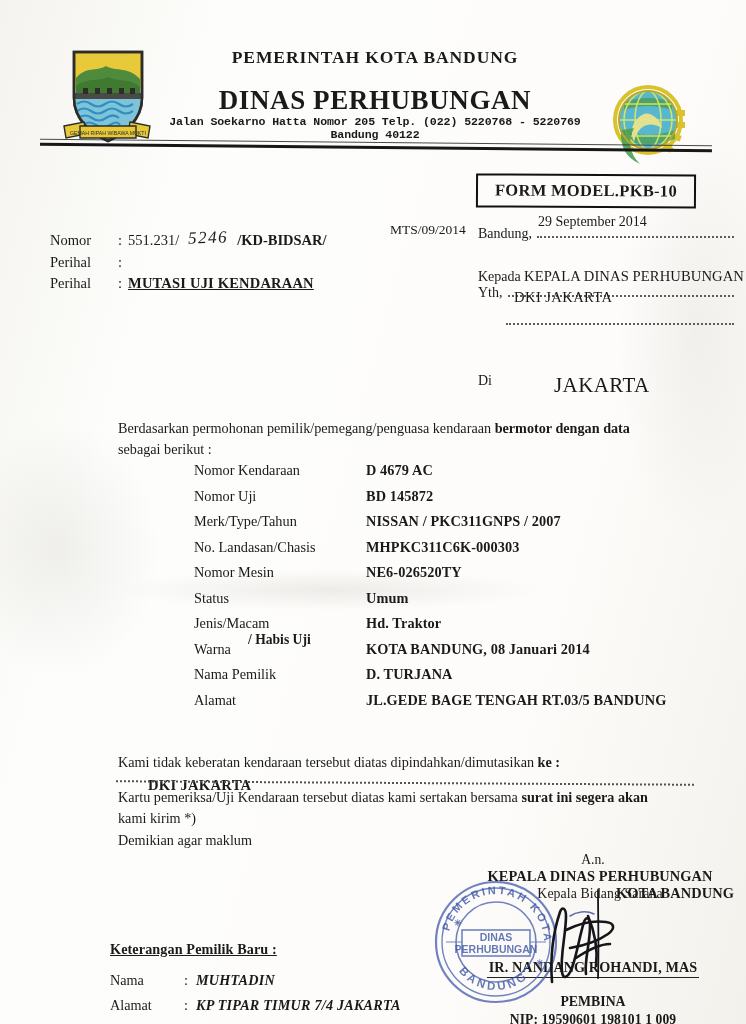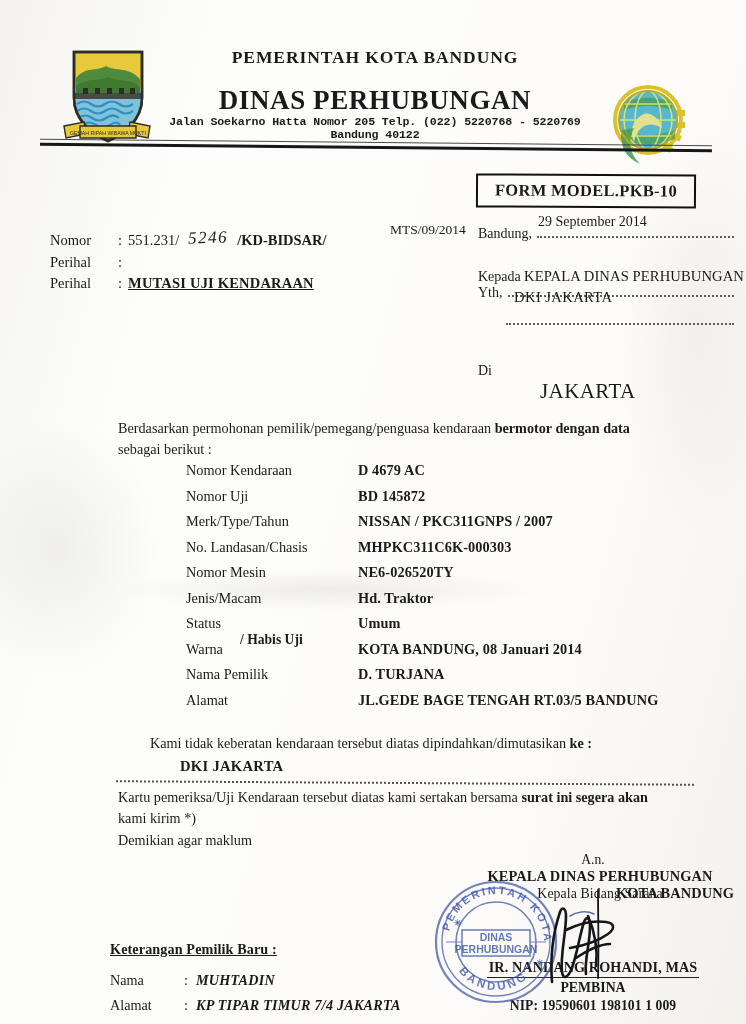--- a/index.html
+++ b/index.html
@@ -61,34 +61,34 @@
   }
   .row-flex{display:flex;align-items:flex-end;}
   .kepada{margin-top:27px;}
   .yth-row{display:flex;align-items:flex-end;position:relative;}
   .addr-target{
     position:absolute;left:46px;top:-17px;font-size:14.6px;white-space:nowrap;letter-spacing:.1px;
   }
   .addr-target2{
     position:absolute;left:36px;top:4px;font-size:14.6px;white-space:nowrap;letter-spacing:.4px;
   }
-  .di-row{margin-top:34px;display:flex;flex-direction:column;}
+  .di-row{margin-top:44px;display:flex;}
   .di-city{margin-left:62px;font-size:21px;letter-spacing:.4px;}
 
   
   .intro{position:absolute;left:118px;top:418px;width:566px;font-size:14.2px;line-height:1.5;}
   .intro b{font-weight:bold;}
 
   .datatable{position:absolute;left:186px;top:462px;width:520px;font-size:14.3px;}
   .drow{display:flex;align-items:baseline;height:25.5px;}
-  .dlabel{width:172px;flex:none;position:relative;}
+  .dlabel{width:172px;flex:none;position:relative;margin-left:8px;}
   .dlabel .sup{position:absolute;left:54px;top:-9px;font-weight:bold;font-size:13.6px;white-space:nowrap;}
   .dval{font-weight:bold;letter-spacing:.1px;}
 
-  .para1{position:absolute;left:118px;top:733px;width:576px;font-size:14.2px;line-height:1.5;margin-left:32px;}
+  .para1{position:absolute;left:118px;top:752px;width:576px;font-size:14.2px;line-height:1.5;}
   .para1 .ke{font-weight:bold;}
   .mut-dest{margin-left:30px;font-weight:bold;font-size:14.6px;letter-spacing:.3px;display:block;margin-top:2px;}
   .longdots{position:absolute;left:116px;top:782px;width:578px;border-bottom:2.4px dotted #53534f;transform:rotate(0.35deg);}
   .para2{position:absolute;left:118px;top:787px;width:576px;font-size:14.2px;line-height:1.5;}
   .para2 b{font-weight:bold;}
 
   
   .newowner{position:absolute;left:110px;top:898px;font-size:14.2px;margin-top:43px;}
   .no-title{font-weight:bold;text-decoration:underline;letter-spacing:.1px;}
   .no-row{display:flex;margin-top:3px;line-height:1.52;}
@@ -100,21 +100,21 @@
   .sig{position:absolute;left:452px;top:852px;width:282px;font-size:14px;text-align:center;}
   .sig-an{text-align:center;font-size:13.6px;}
   .sig-l1{font-weight:bold;font-size:14.4px;letter-spacing:.1px;margin-left:14px;}
   .sig-overlap{position:relative;height:18px;margin-left:14px;}
   .sig-l2{position:absolute;left:0;right:0;top:0;font-weight:bold;font-size:14.4px;letter-spacing:.1px;text-align:right;}
   .sig-l2b{position:absolute;left:0;right:0;top:1px;font-size:13.8px;letter-spacing:.1px;}
   .sig-name{
     font-weight:bold;font-size:14.2px;letter-spacing:.1px;
     border-bottom:1.3px solid #222;display:inline-block;padding:0 2px 1px 2px;margin-top:56px;
   }
-  .sig-rank{font-weight:bold;font-size:13.8px;margin-top:2px;}
+  .sig-rank{font-weight:bold;font-size:13.8px;margin-top:16px;}
   .sig-nip{font-weight:bold;font-size:13.6px;margin-top:2px;letter-spacing:.1px;}
 
   .stamp{position:absolute;left:432px;top:878px;width:128px;height:128px;pointer-events:none;}
   .signature-ink{position:absolute;left:536px;top:886px;width:92px;height:110px;pointer-events:none;}
 </style>
 </head>
 <body>
 
 <div class="page">
 
@@ -258,26 +258,26 @@
     </div>
     <div class="drow">
       <span class="dlabel">No. Landasan/Chasis</span>
       <span class="dval">MHPKC311C6K-000303</span>
     </div>
     <div class="drow">
       <span class="dlabel">Nomor Mesin</span>
       <span class="dval">NE6-026520TY</span>
     </div>
     <div class="drow">
+      <span class="dlabel">Status</span>
+      <span class="dval">Umum</span>
+    </div>
+    <div class="drow">
       <span class="dlabel">Jenis/Macam</span>
       <span class="dval">Hd. Traktor</span>
-    </div>
-    <div class="drow">
-      <span class="dlabel">Status</span>
-      <span class="dval">Umum</span>
     </div>
     <div class="drow">
       <span class="dlabel">
         <span>Warna</span>
         <span class="sup">/ Habis Uji</span>
       </span>
       <span class="dval">KOTA BANDUNG, 08 Januari 2014</span>
     </div>
     <div class="drow">
       <span class="dlabel">Nama Pemilik</span>

